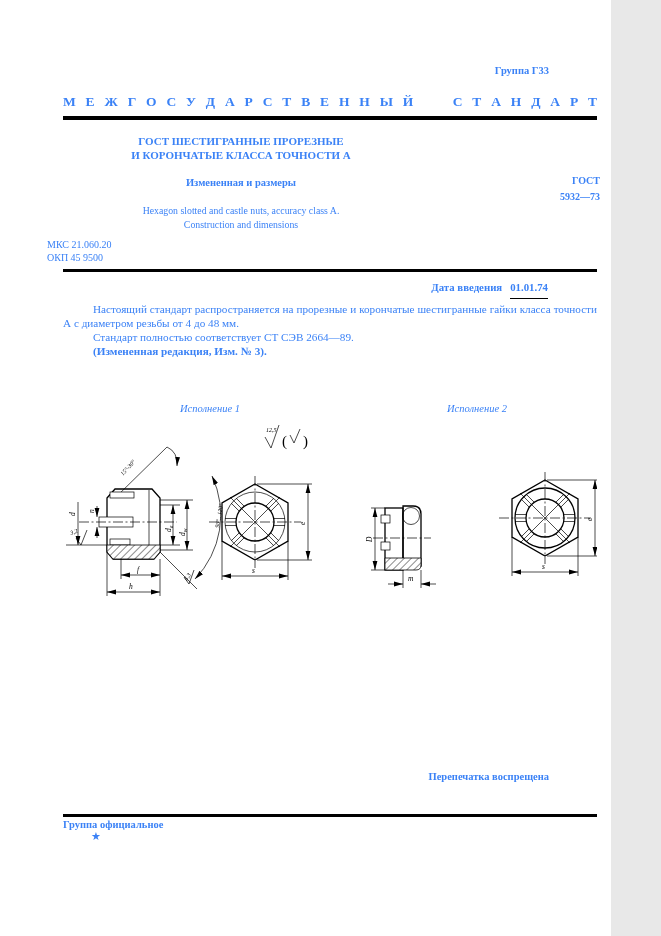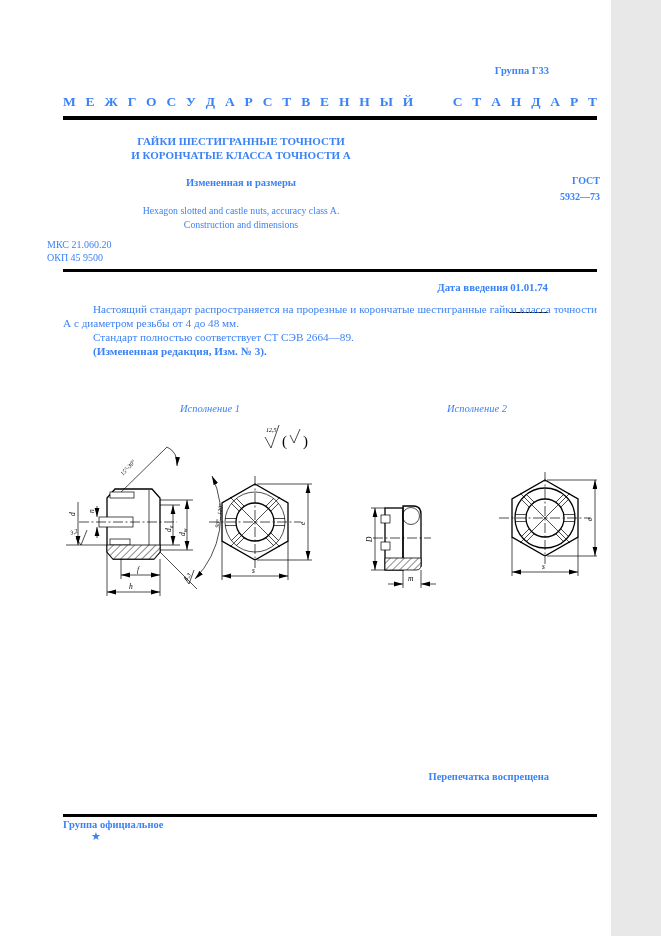--- a/index.html
+++ b/index.html
@@ -16,21 +16,21 @@
   .rule{left:63px;width:534px;background:#000;}
   .rule-1{top:116px;height:4px;}
   .rule-2{top:269px;height:3px;}
   .rule-3{top:814px;height:3px;}
   .title-ru{left:63px;top:134px;width:356px;text-align:center;font-weight:bold;font-size:11px;line-height:14px;}
   .subtitle{left:63px;top:177px;width:356px;text-align:center;font-weight:bold;font-size:10.5px;}
   .gost-block{left:452px;top:173px;width:148px;text-align:right;font-weight:bold;font-size:10px;line-height:16px;}
   .title-en{left:63px;top:204px;width:356px;text-align:center;font-size:9.8px;line-height:13.5px;}
   .codes{left:47px;top:238px;font-size:10px;line-height:13px;}
   .date-line{right:63px;top:281px;font-weight:bold;font-size:10.8px;}
-  .date-value{border-bottom:1.4px solid #000;padding-bottom:19px;margin-left:2px;}
+  .date-value{border-bottom:1.4px solid #000;padding-bottom:5px;margin-left:8px;}
   .body-text{left:63px;top:302px;width:534px;font-size:11.2px;line-height:14px;}
   .body-text p{margin:0;text-indent:30px;text-align:justify;}
   .body-text p.bold{font-weight:bold;}
   .variant{top:403px;font-style:italic;font-size:10.5px;text-align:center;}
   .variant-1{left:100px;width:220px;}
   .variant-2{left:368px;width:218px;}
   .drawing-svg{left:63px;top:418px;}
   .footer-left{left:63px;top:819px;font-weight:bold;font-size:10.5px;}
   .footer-right{right:62px;top:771px;font-weight:bold;font-size:10.5px;}
   .star{left:91px;top:830px;font-size:11px;}
@@ -48,21 +48,21 @@
 <body>
 
 <div class="page">
 
   <div class="abs group-label">Группа Г33</div>
 
   <div class="abs std-name">М Е Ж Г О С У Д А Р С Т В Е Н Н Ы Й &nbsp;&nbsp; С Т А Н Д А Р Т</div>
   <div class="abs rule rule-1"></div>
 
   <div class="abs title-ru">
-    <div>ГАЙКИ ШЕСТИГРАННЫЕ ТОЧНОСТИ</div>
+    <div>ГОСТ ШЕСТИГРАННЫЕ ПРОРЕЗНЫЕ</div>
     <div>И КОРОНЧАТЫЕ КЛАССА ТОЧНОСТИ А</div>
   </div>
 
   <div class="abs subtitle">Измененная и размеры</div>
 
   <div class="abs gost-block">
     <div>ГОСТ</div>
     <div>5932—73</div>
   </div>
 

